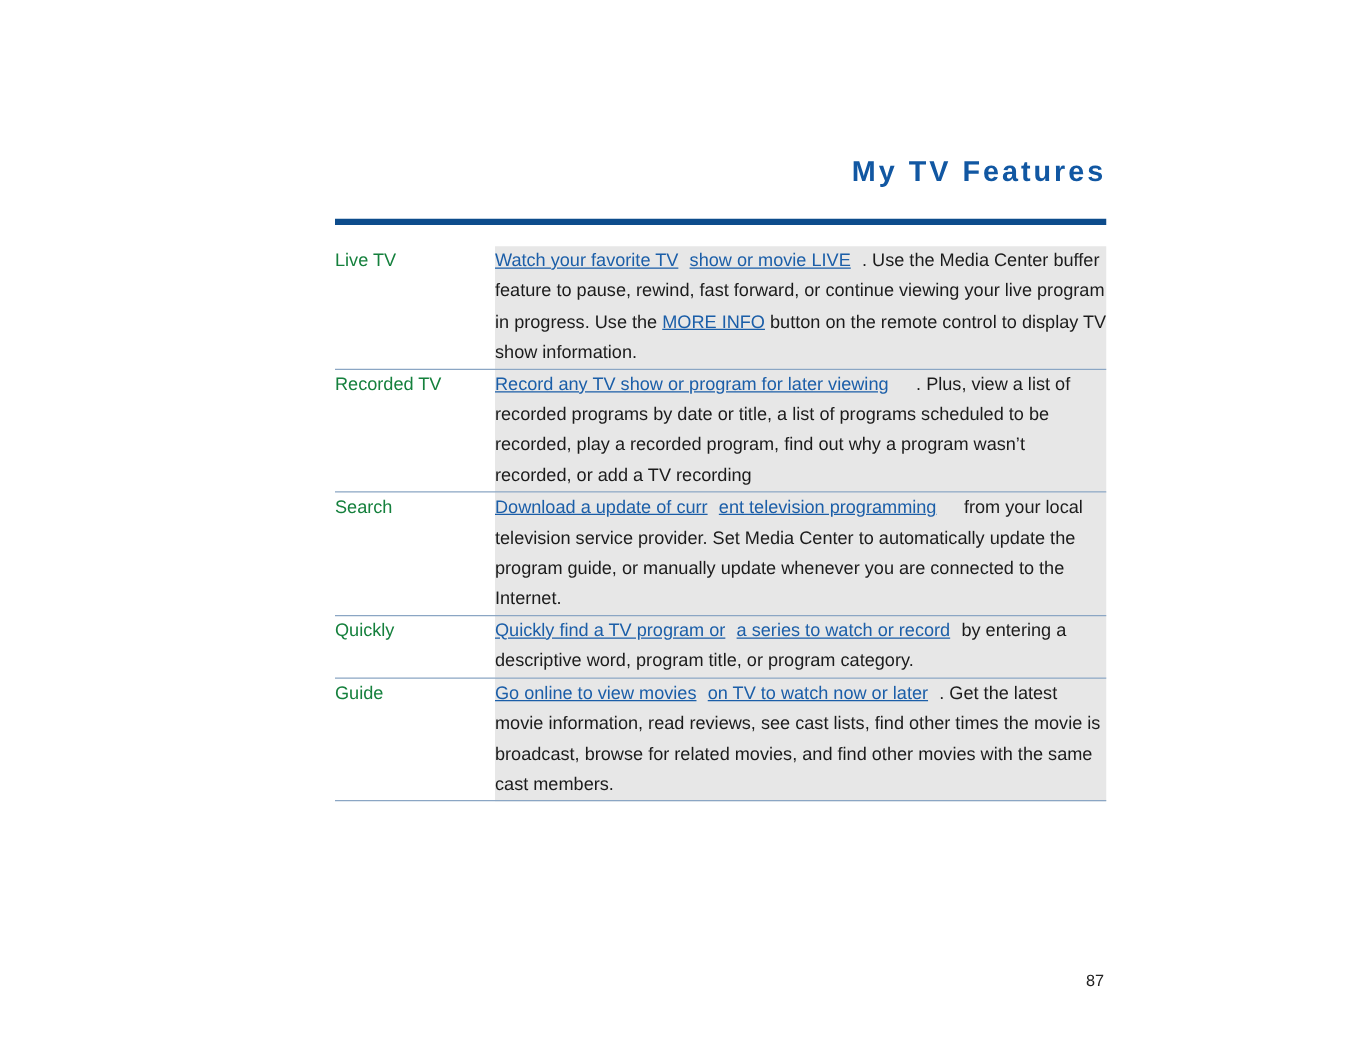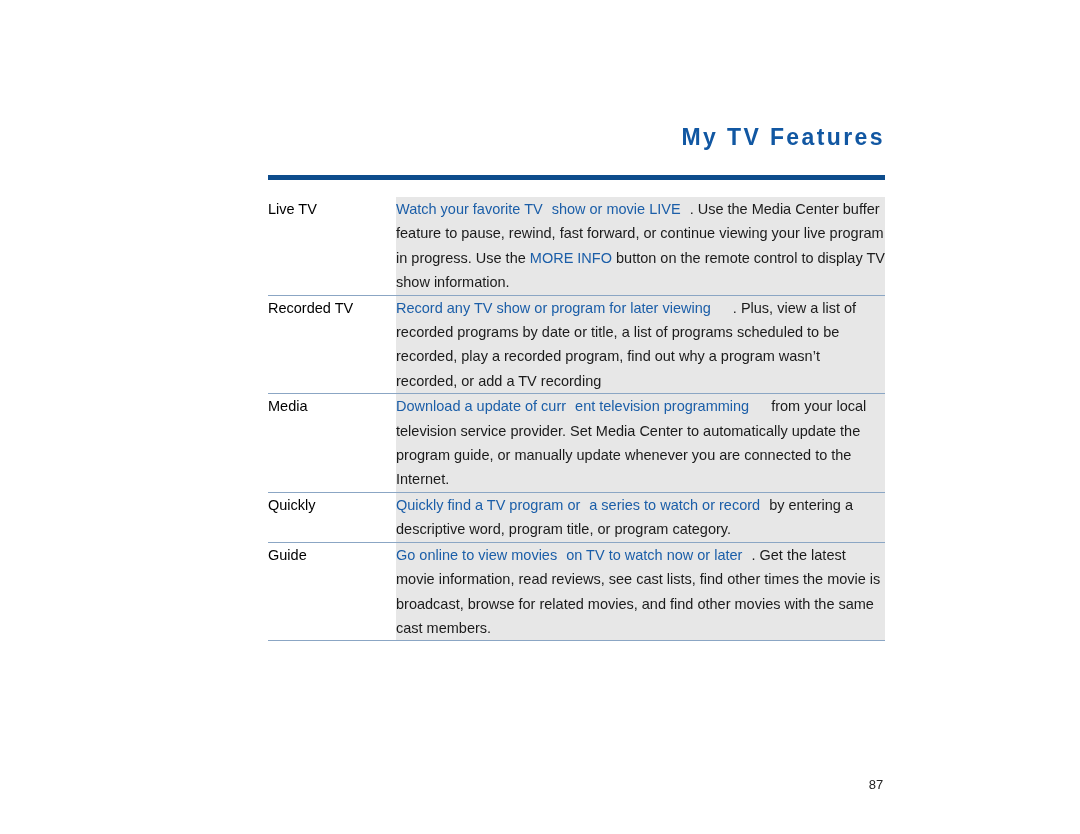--- a/index.html
+++ b/index.html
@@ -73,33 +73,34 @@
   }
   .col-desc {
     width: 489px;
     padding: 12px 8px 14px 8px;
     box-sizing: border-box;
     background: #e7e7e7;
   }
 
   .label-text {
     font-size: 14.5px;
-    color: #000000;
+    color: #15803d;
     line-height: 24px;
     white-space: nowrap;
   }
 
   .desc-text {
     font-size: 14.5px;
     color: #1b1b1b;
     line-height: 24.4px;
     text-align: left;
   }
   .desc-text .hl {
     color: #1b5ea8;
+    text-decoration: underline;
   }
   .desc-text .gap {
     display: inline-block;
     width: 9px;
   }
   .desc-text .gap-wide {
     display: inline-block;
     width: 22px;
   }
 
@@ -135,21 +136,21 @@
             <div class="desc-text"><span class="hl">Watch your favorite TV</span><span class="gap"></span><span class="hl">show or movie LIVE</span><span class="gap"></span><span>. Use the Media Center buffer feature to pause, rewind, fast forward, or continue viewing your live program in progress. Use the </span><span class="hl">MORE INFO</span><span> button on the remote control to display TV show information.</span></div>
           </td>
         </tr>
         <tr>
           <td class="col-label"><span class="label-text">Recorded TV</span></td>
           <td class="col-desc">
             <div class="desc-text"><span class="hl">Record any TV show or program for later viewing</span><span class="gap-wide"></span><span>. Plus, view a list of recorded programs by date or title, a list of programs scheduled to be recorded, play a recorded program, find out why a program wasn’t recorded, or add a TV recording</span></div>
           </td>
         </tr>
         <tr>
-          <td class="col-label"><span class="label-text">Media</span></td>
+          <td class="col-label"><span class="label-text">Search</span></td>
           <td class="col-desc">
             <div class="desc-text"><span class="hl">Download a update of curr</span><span class="gap"></span><span class="hl">ent television programming</span><span class="gap-wide"></span><span>from your local television service provider. Set Media Center to automatically update the program guide, or manually update whenever you are connected to the Internet.</span></div>
           </td>
         </tr>
         <tr>
           <td class="col-label"><span class="label-text">Quickly</span></td>
           <td class="col-desc">
             <div class="desc-text"><span class="hl">Quickly find a TV program or</span><span class="gap"></span><span class="hl">a series to watch or record</span><span class="gap"></span><span>by entering a descriptive word, program title, or program category.</span></div>
           </td>
         </tr>

